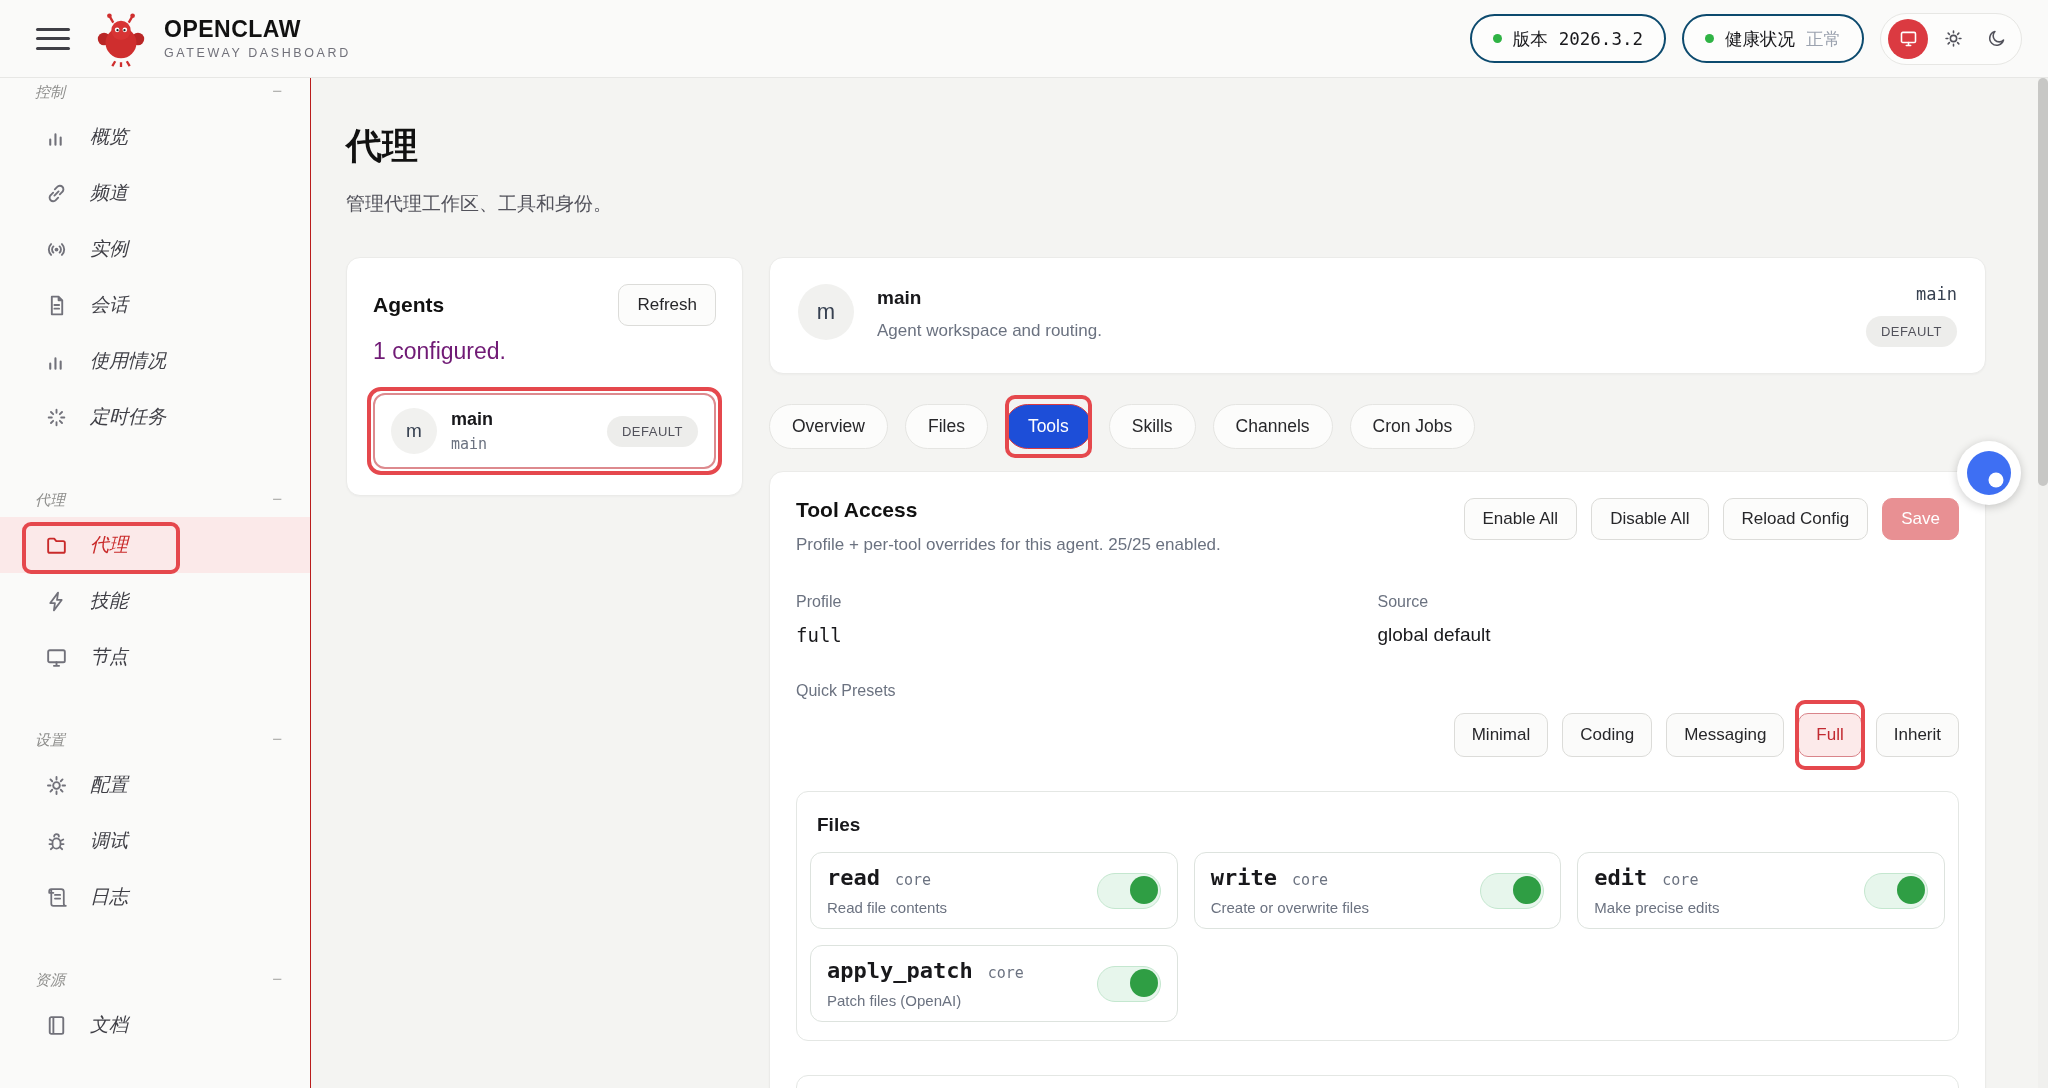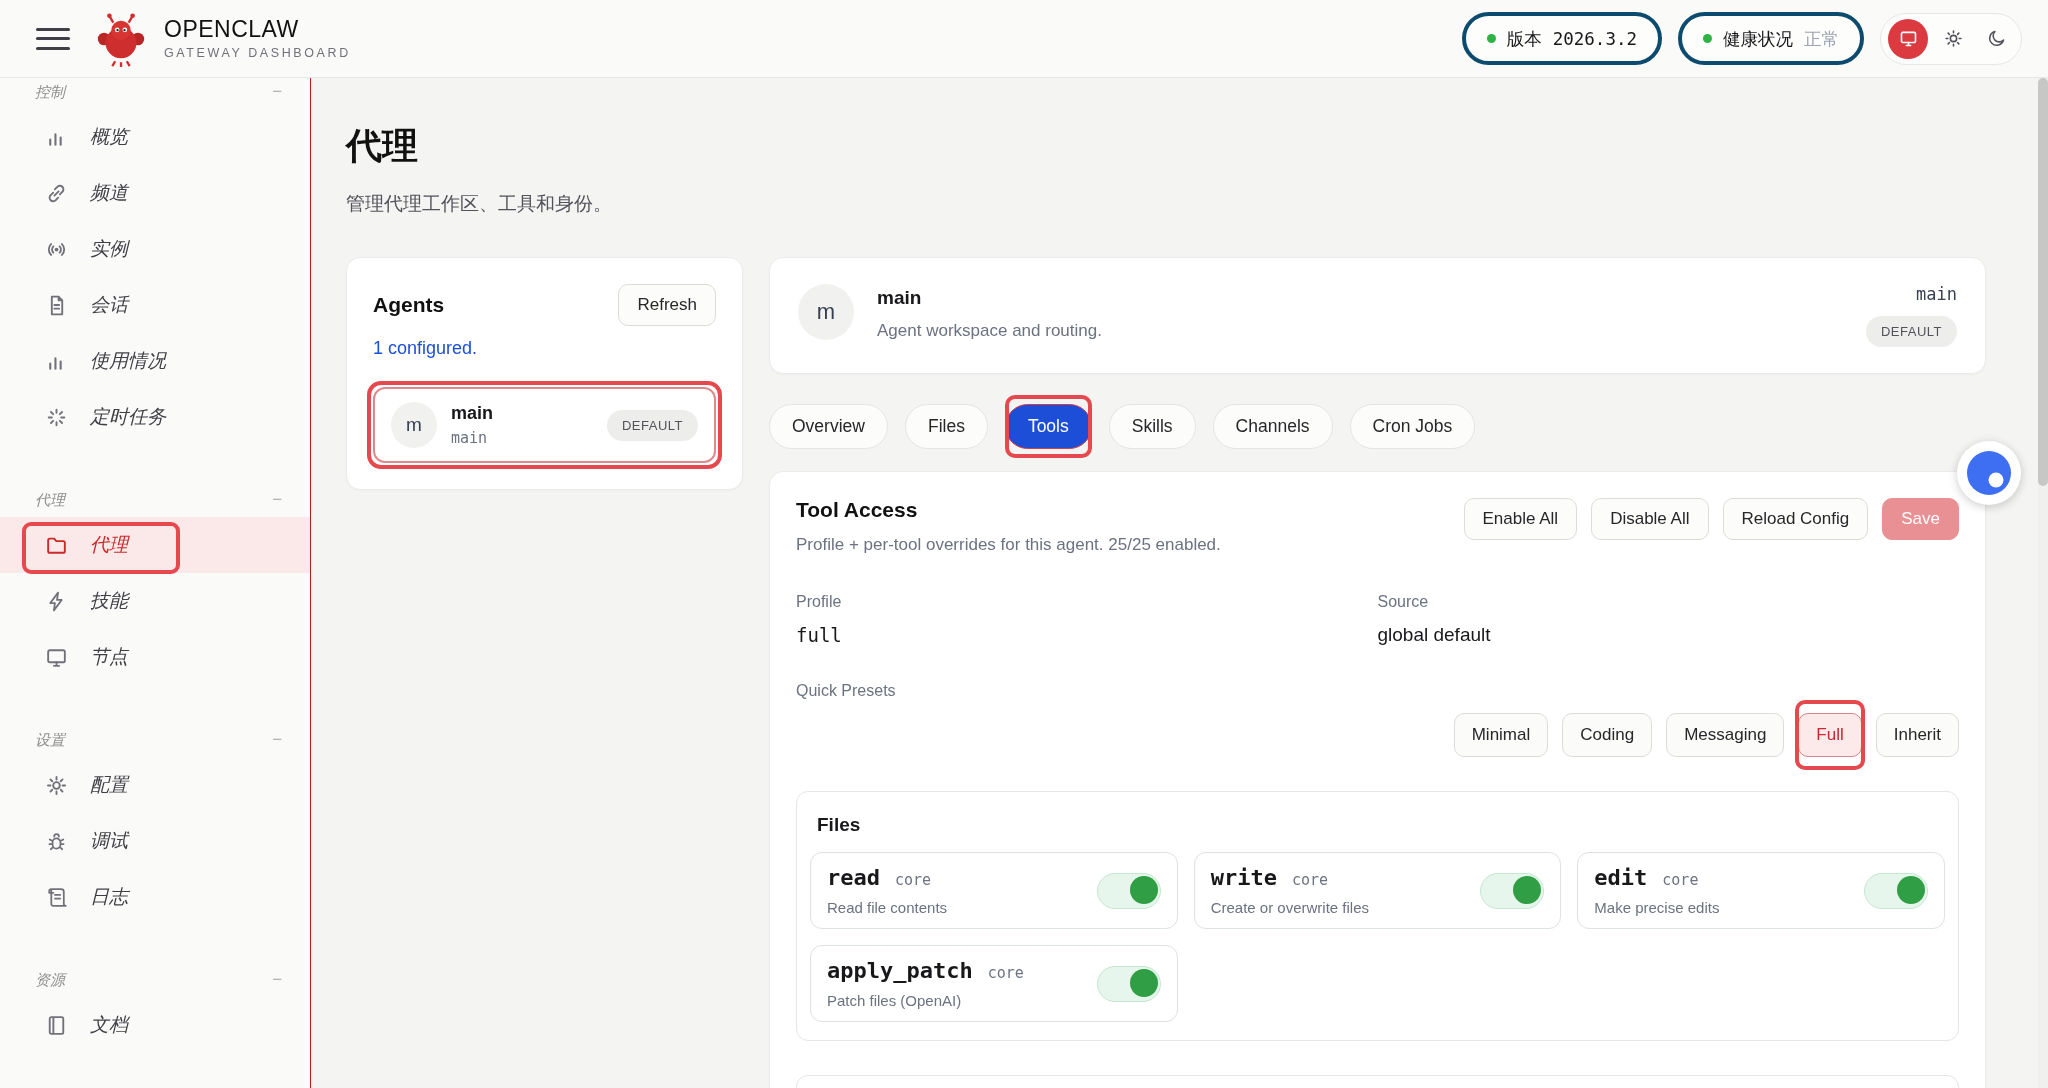--- a/index.html
+++ b/index.html
@@ -11,25 +11,25 @@
   .ico svg{width:25px;height:25px;}
 
   
   .topbar{position:absolute;top:0;left:0;width:2048px;height:78px;background:#fafaf9;
           border-bottom:1px solid #e7e7e5;display:flex;align-items:center;
           padding:0 26px;box-sizing:border-box;z-index:20;}
   .hamburger{width:34px;height:26px;display:flex;flex-direction:column;justify-content:space-between;
              padding:2px 0;box-sizing:border-box;margin:0 22px 0 10px;cursor:pointer;}
   .hamburger span{display:block;height:3px;border-radius:2px;background:#3f3f46;}
   .logo{width:58px;height:58px;margin-right:14px;}
-  .brand-title{font-size:23px;font-weight:400;letter-spacing:.5px;color:#111;line-height:1.1;}
+  .brand-title{font-size:23px;font-weight:700;letter-spacing:.5px;color:#111;line-height:1.1;}
   .brand-sub{font-size:12.5px;color:#71717a;letter-spacing:2.6px;margin-top:3px;}
   .tb-right{margin-left:auto;display:flex;align-items:center;}
   .tb-badge{display:flex;align-items:center;gap:11px;height:45px;padding:0 21px;
-            border:4px solid #0c4a6e;border-radius:999px;background:#fdfdfc;font-size:17.5px;color:#18181b;}
+            border:2px solid #0c4a6e;border-radius:999px;background:#fdfdfc;font-size:17.5px;color:#18181b;}
   .tb-badge + .tb-badge{margin-left:16px;}
   .dot{width:9px;height:9px;border-radius:50%;background:#2fb344;flex:0 0 auto;}
   .muted{color:#9ca3af;}
   .theme-pill{display:flex;align-items:center;gap:7px;height:50px;padding:0 7px;margin-left:16px;
               border:1px solid #e7e7e4;border-radius:999px;background:#fdfdfc;}
   .theme-btn{width:36px;height:36px;border-radius:50%;display:flex;align-items:center;
              justify-content:center;color:#52525b;cursor:pointer;}
   .theme-btn svg{width:21px;height:21px;}
   .theme-btn.active{background:#db3a41;color:#fff;width:40px;height:40px;}
 
@@ -56,21 +56,21 @@
   .columns{display:flex;gap:26px;margin-top:40px;align-items:flex-start;}
   .card{background:#fff;border:1px solid #ebebe9;border-radius:14px;
         box-shadow:0 1px 2px rgba(0,0,0,.03);box-sizing:border-box;}
 
   
   .agents-card{width:397px;padding:26px;flex:0 0 auto;}
   .agents-head{display:flex;align-items:center;justify-content:space-between;}
   .agents-title{font-size:21px;font-weight:700;color:#111;}
   .btn{background:#fcfcfb;border:1px solid #dcdcd9;border-radius:10px;padding:10px 18px;
        font-size:17px;color:#27272a;font-family:inherit;cursor:pointer;white-space:nowrap;}
-  .agents-count{font-size:18px;color:#1d4ed8;margin-top:12px;}
+  .agents-count{font-size:23px;color:#701a75;margin-top:12px;}
   .agent-item{position:relative;margin-top:28px;border:2px solid #dd8a8e;border-radius:12px;
               padding:13px 16px;display:flex;align-items:center;gap:14px;cursor:pointer;background:#fff;}
   .avatar{border-radius:50%;background:#f1f1ef;color:#374151;display:flex;align-items:center;
           justify-content:center;flex:0 0 auto;}
   .avatar.sm{width:46px;height:46px;font-size:19px;}
   .avatar.lg{width:56px;height:56px;font-size:22px;}
   .agent-name{font-size:18px;font-weight:700;color:#18181b;}
   .agent-id{font-size:15px;color:#6b7280;margin-top:5px;}
   .badge{display:inline-block;background:#ededeb;color:#52525b;font-size:13px;letter-spacing:.5px;
          padding:8px 15px;border-radius:999px;}

